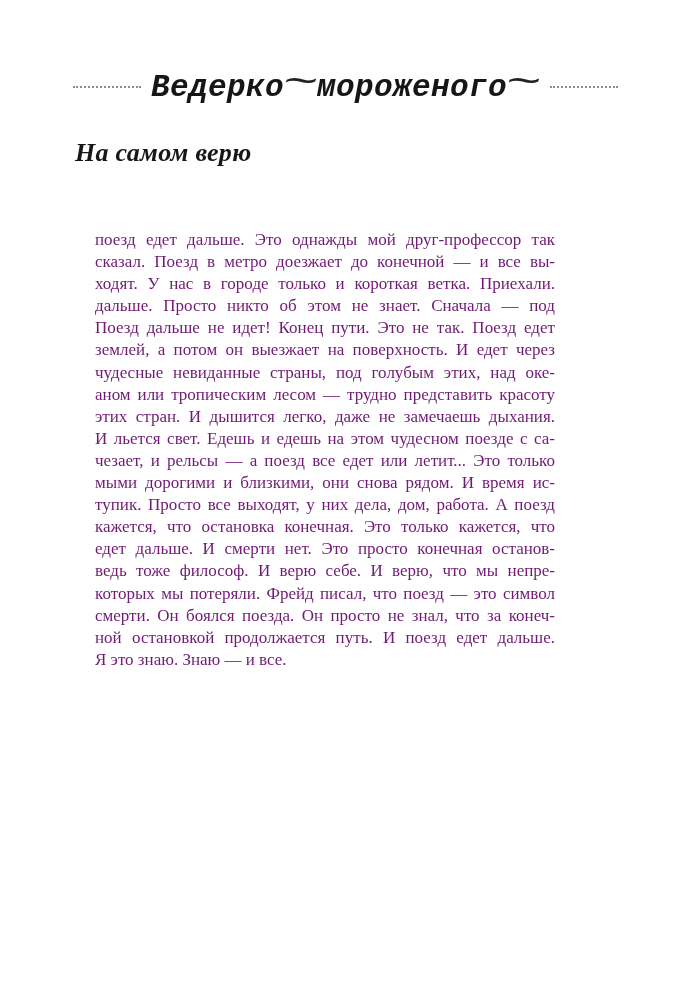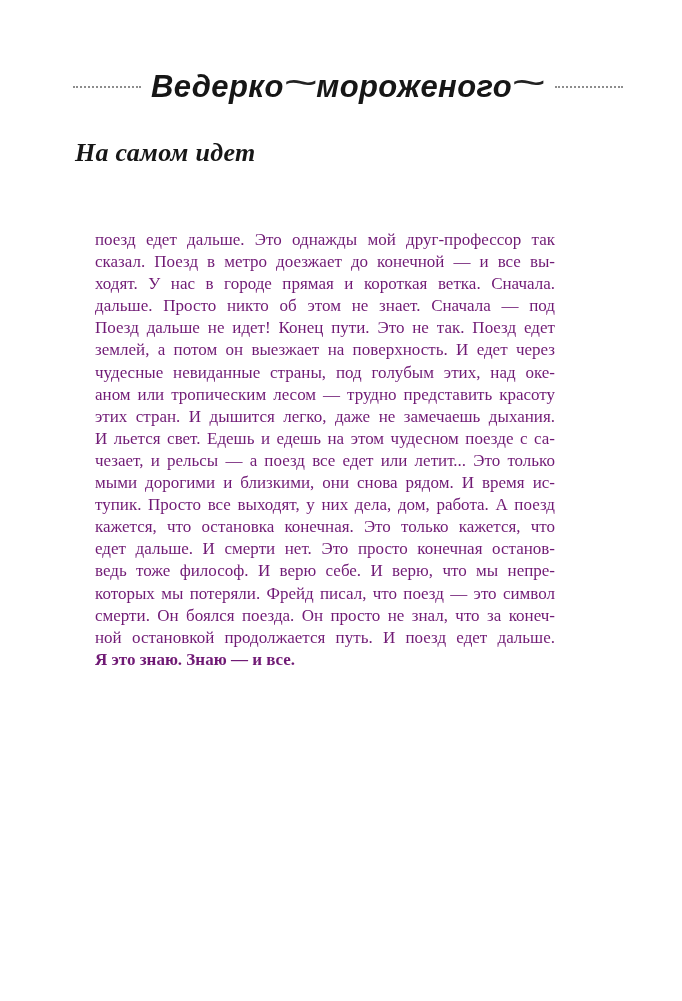--- a/index.html
+++ b/index.html
@@ -29,21 +29,21 @@
     align-items: center;
   }
   .rule {
     flex: 0 0 68px;
     height: 0;
     border-top: 2px dotted #8d8d8d;
   }
   .book-title {
     flex: 1 1 auto;
     text-align: center;
-    font-family: Liberation Sans, sans-serif;
+    font-family: Liberation Mono, monospace;
     font-style: italic;
     font-weight: 700;
     font-size: 31px;
     letter-spacing: 0.4px;
     white-space: nowrap;
     color: #161616;
     padding: 0 10px;
   }
   .swash {
     display: inline-block;
@@ -78,40 +78,39 @@
     line-height: 22.1px;
     color: #701a75;
   }
   .body-text .line {
     text-align: justify;
     text-align-last: justify;
     hyphens: none;
   }
   .body-text .line.last {
     text-align-last: left;
-    font-weight: bold;
   }
 </style>
 </head>
 <body>
 
 <div class="page">
 
   <div class="running-head">
     <span class="rule"></span>
     <span class="book-title"><span>Ведерко</span><span class="swash">~</span><span>мороженого</span><span class="swash">~</span></span>
     <span class="rule"></span>
   </div>
 
-  <h2 class="chapter-title">На самом идет</h2>
+  <h2 class="chapter-title">На самом верю</h2>
 
   <div class="body-text">
       <div class="line">поезд едет дальше. Это однажды мой друг-профессор так</div>
       <div class="line">сказал. Поезд в метро доезжает до конечной — и все вы-</div>
-      <div class="line">ходят. У нас в городе прямая и короткая ветка. Сначала.</div>
+      <div class="line">ходят. У нас в городе только и короткая ветка. Приехали.</div>
       <div class="line">дальше. Просто никто об этом не знает. Сначала — под</div>
       <div class="line">Поезд дальше не идет! Конец пути. Это не так. Поезд едет</div>
       <div class="line">землей, а потом он выезжает на поверхность. И едет через</div>
       <div class="line">чудесные невиданные страны, под голубым этих, над оке-</div>
       <div class="line">аном или тропическим лесом — трудно представить красоту</div>
       <div class="line">этих стран. И дышится легко, даже не замечаешь дыхания.</div>
       <div class="line">И льется свет. Едешь и едешь на этом чудесном поезде с са-</div>
       <div class="line">чезает, и рельсы — а поезд все едет или летит... Это только</div>
       <div class="line">мыми дорогими и близкими, они снова рядом. И время ис-</div>
       <div class="line">тупик. Просто все выходят, у них дела, дом, работа. А поезд</div>

